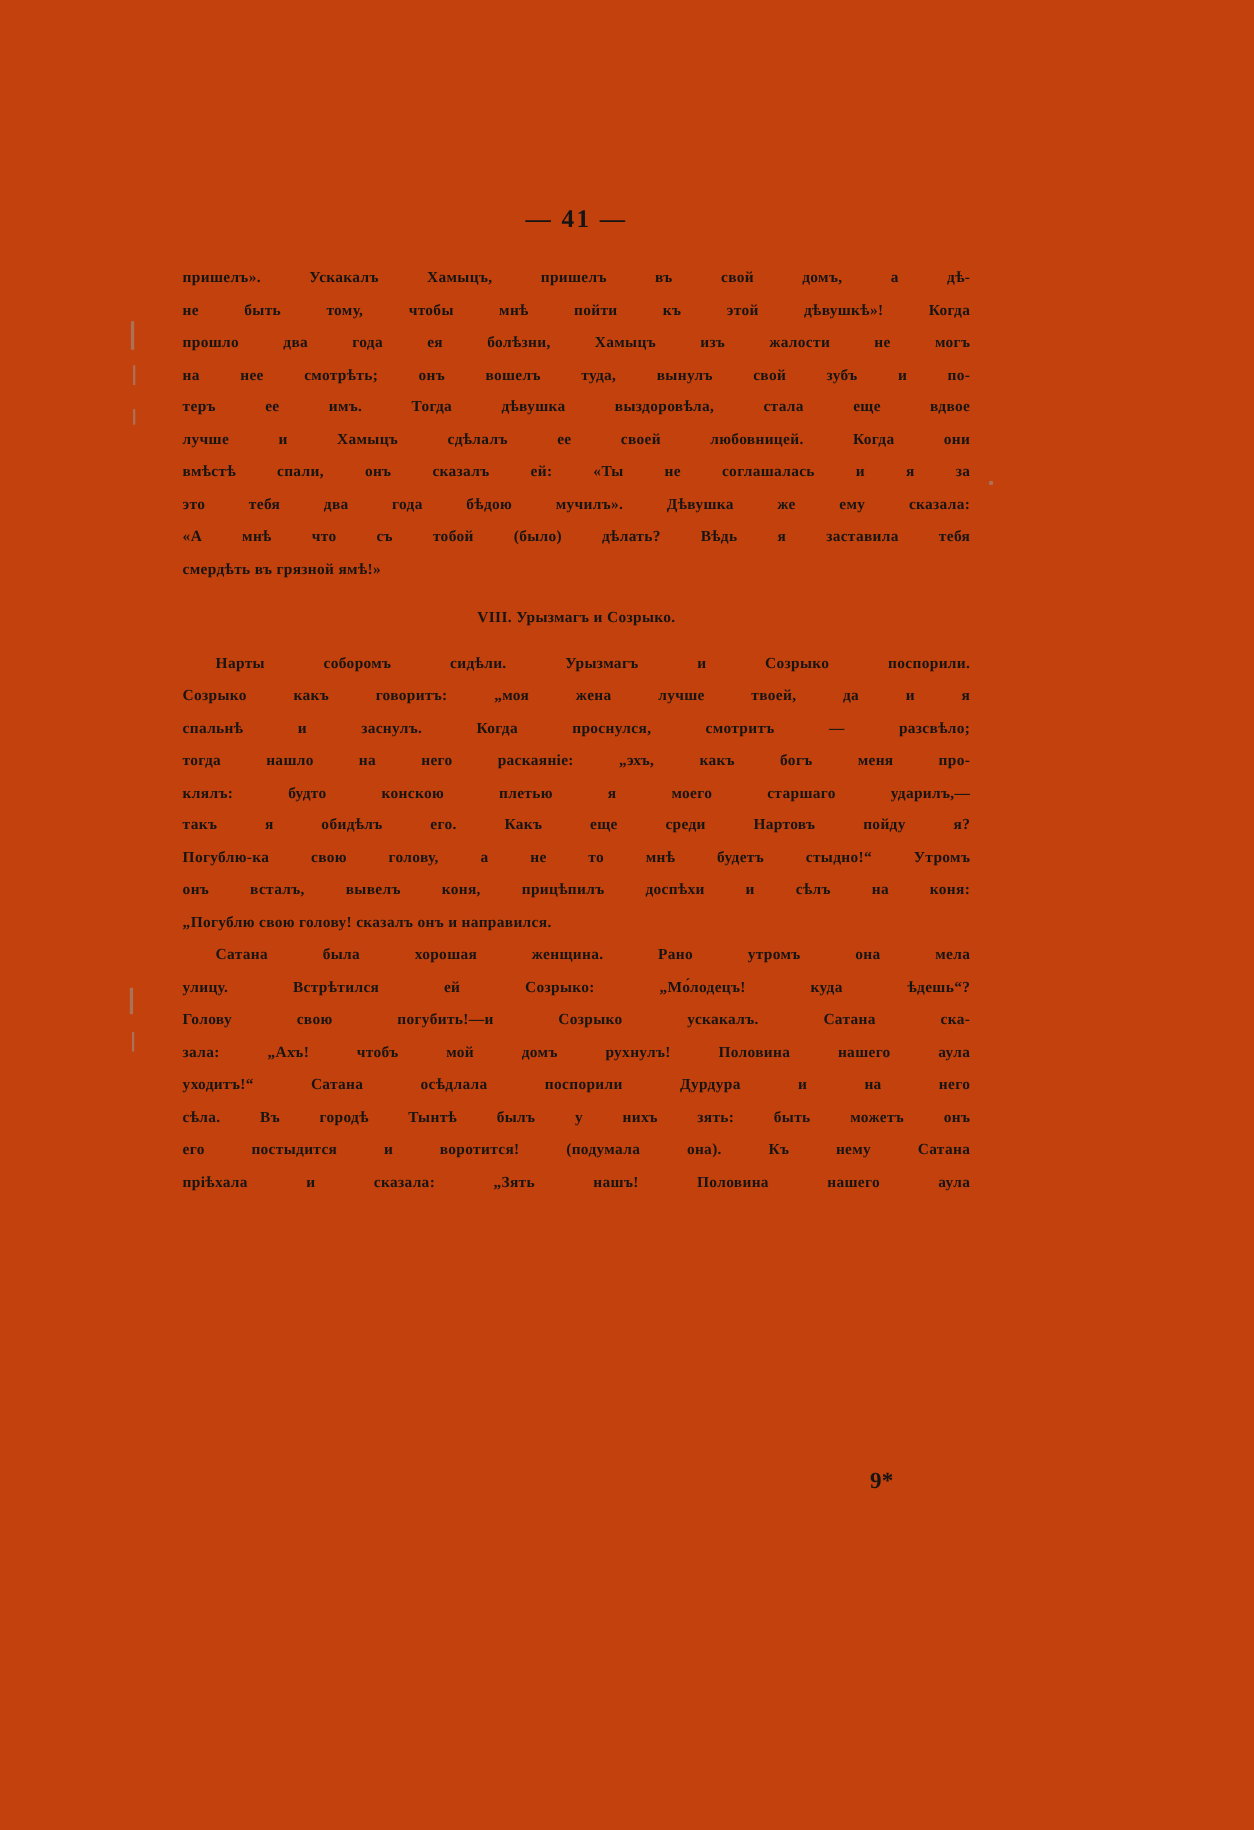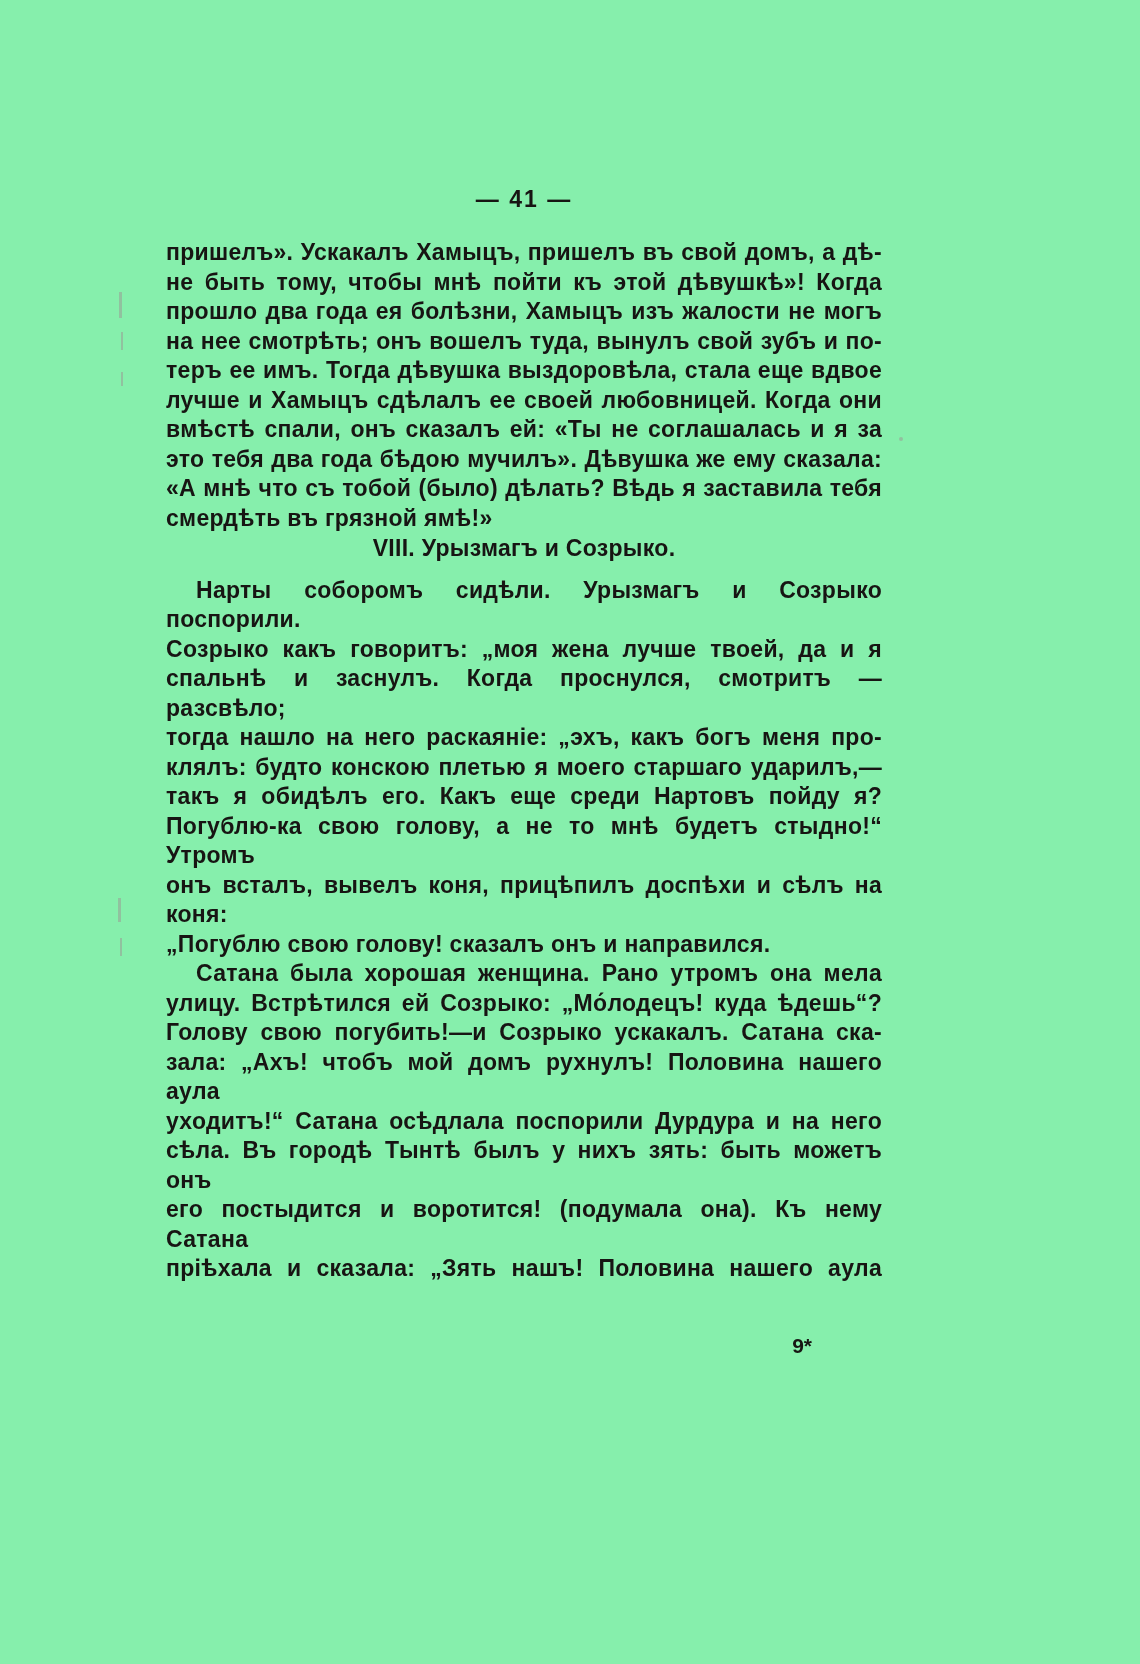--- a/index.html
+++ b/index.html
@@ -4,23 +4,23 @@
 <style>
   html, body {
     margin: 0;
     padding: 0;
     background: #ffffff;
   }
   .page {
     position: relative;
     width: 1140px;
     height: 1664px;
-    background: #86efac;
+    background: #c2410c;
     overflow: hidden;
-    font-family: Liberation Sans, sans-serif;
+    font-family: Liberation Serif, serif;
     color: #171513;
   }
   .page-number {
     position: absolute;
     top: 186px;
     left: 166px;
     width: 716px;
     text-align: center;
     font-size: 23px;
     font-weight: bold;
@@ -32,27 +32,27 @@
     left: 166px;
     width: 716px;
   }
   .paragraph {
     margin: 0;
   }
   .paragraph.heading {
     text-align: center;
     font-weight: bold;
     font-size: 21px;
-    margin-top: 1px;
+    margin-top: 14px;
     margin-bottom: 12px;
     line-height: 29.5px;
     letter-spacing: 0.5px;
   }
   .line {
-    font-size: 23px;
+    font-size: 14px;
     font-weight: bold;
     line-height: 29.5px;
     letter-spacing: 0.3px;
   }
   .line.just {
     text-align: justify;
     text-align-last: justify;
   }
   .line.indent {
     text-indent: 30px;

